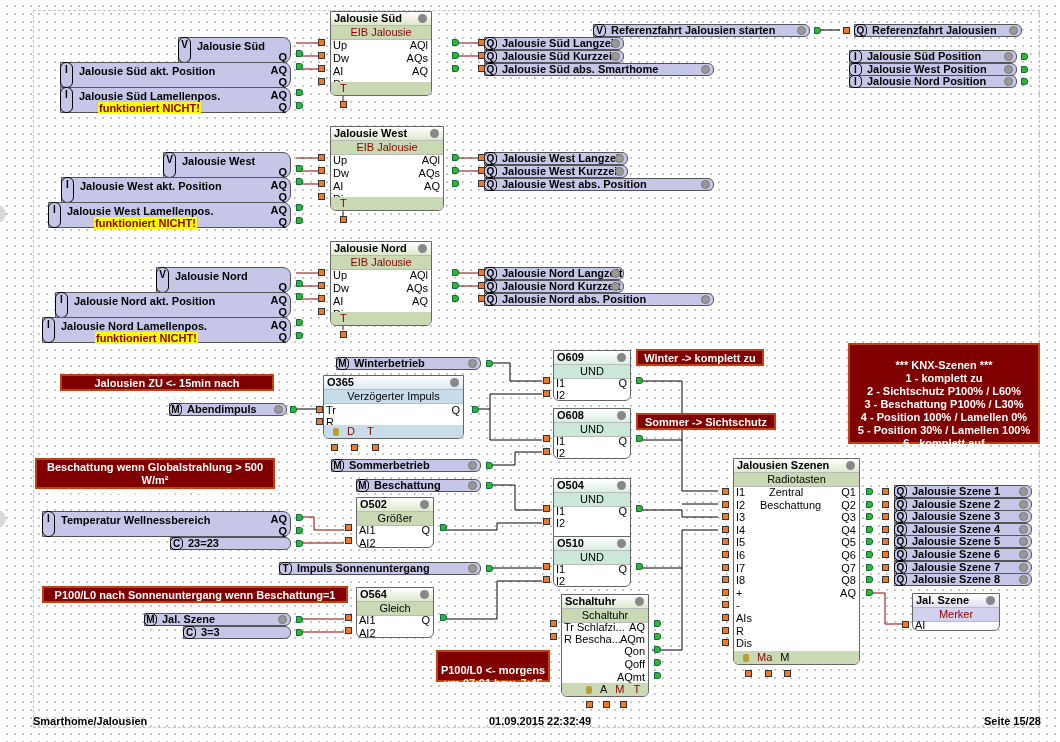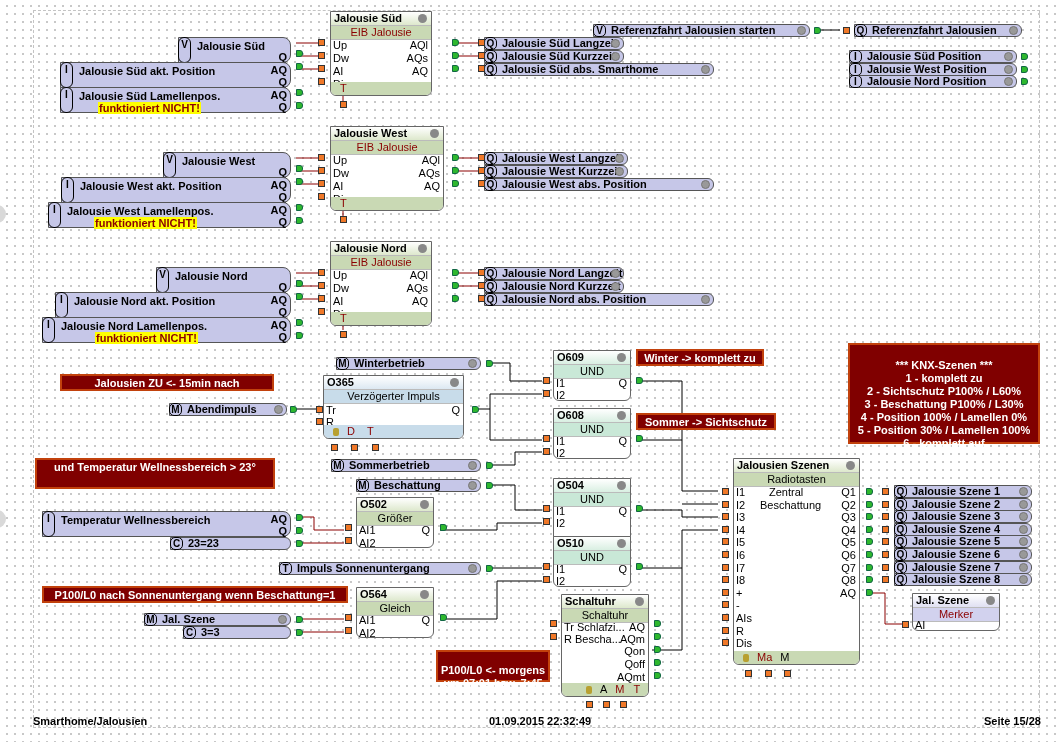--- a/index.html
+++ b/index.html
@@ -258,20 +258,21 @@
     <span class="info"></span>
   </div>
 <div class="io" style="left:484px;top:293px;width:230px">
     <span class="tag">Q</span>
     <span class="lbl">Jalousie Nord abs. Position</span>
     <span class="info"></span>
   </div>
 
 <div class="note" style="left:60px;top:374px;width:214px;height:17px;line-height:15px">Jalousien ZU &lt;- 15min nach Abendimpuls</div>
 <div class="note" style="left:35px;top:458px;width:240px;height:31px;padding-top:1px">
+  <div>Beschattung wenn Globalstrahlung &gt; 500 W/m²</div>
   <div>und Temperatur Wellnessbereich &gt; 23°</div>
 </div>
 <div class="note" style="left:42px;top:586px;width:306px;height:17px;line-height:15px">P100/L0 nach Sonnenuntergang wenn Beschattung=1</div>
 <div class="note" style="left:636px;top:349px;width:128px;height:17px;line-height:15px">Winter -&gt; komplett zu</div>
 <div class="note" style="left:636px;top:413px;width:140px;height:17px;line-height:15px">Sommer -&gt; Sichtschutz</div>
 <div class="note" style="left:436px;top:650px;width:114px;height:32px;padding-top:12px">
   <div>P100/L0 &lt;- morgens</div>
   <div>um 07:01 bzw. 7:45</div>
 </div>
 <div class="note" style="left:848px;top:343px;width:192px;height:101px;padding-top:14px">

